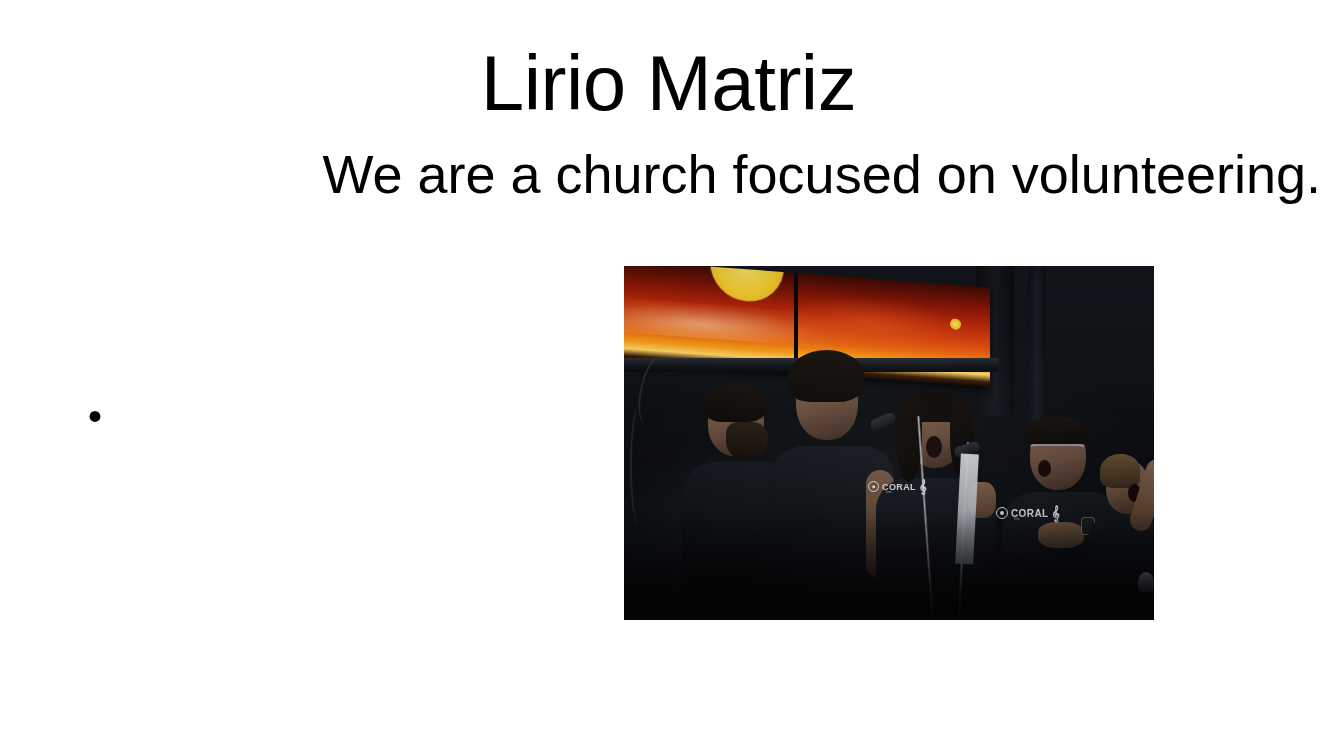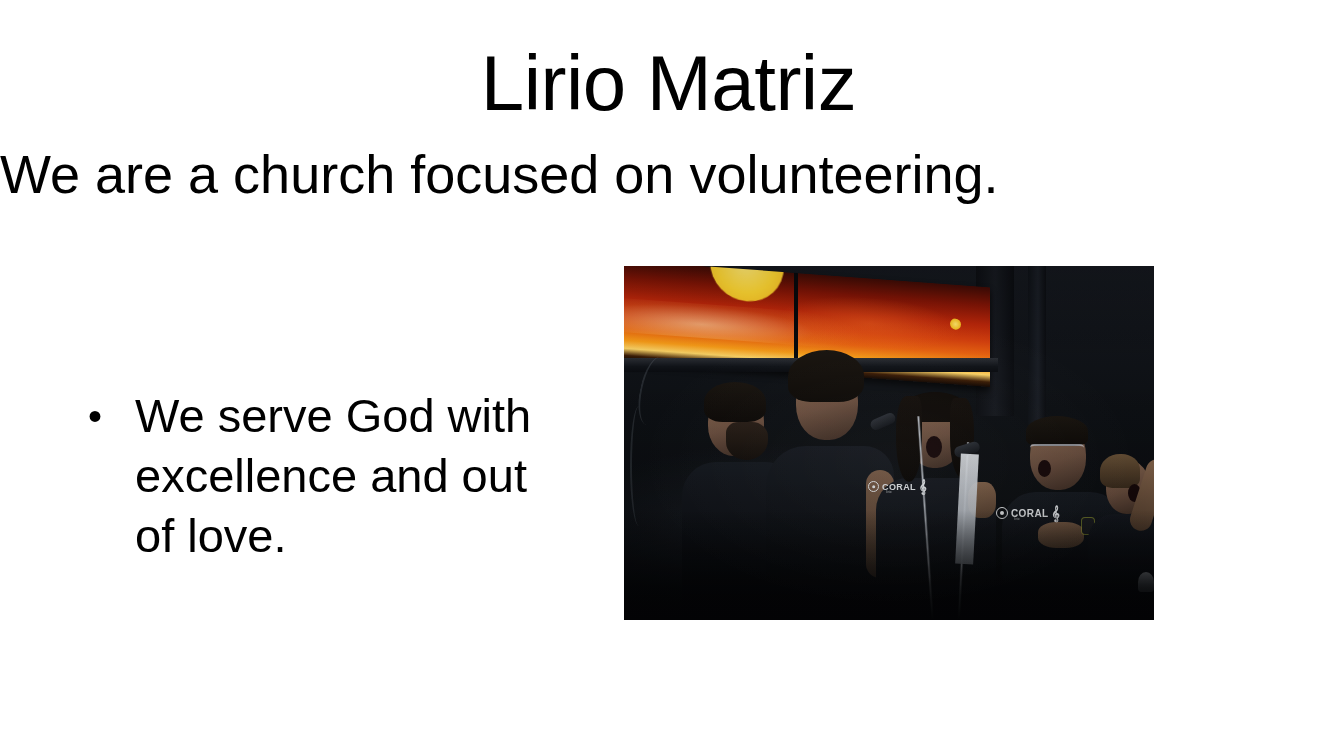--- a/index.html
+++ b/index.html
@@ -34,26 +34,27 @@
     letter-spacing: -0.5px;
     white-space: nowrap;
   }
 
   
   .slide-subtitle {
     position: absolute;
     left: 0;
     top: 146px;
     width: 1313px;
-    text-align: left;
+    text-align: right;
     font-size: 54px;
     line-height: 1.05;
     font-weight: 400;
     color: #000000;
     white-space: nowrap;
+    padding-left: 8px;
   }
 
   
   .body-block {
     position: absolute;
     left: 88px;
     top: 386px;
     width: 470px;
   }
   .bullet-item {
@@ -403,21 +404,20 @@
 
 <div id="slide">
 
   <div class="slide-title">Lirio Matriz</div>
 
   <div class="slide-subtitle">We are a church focused on volunteering.</div>
 
   <div class="body-block">
     <div class="bullet-item">
       <span class="bullet-marker">•</span>
-      <span class="bullet-text">We serve God with excellence and out of love.</span>
     </div>
   </div>
 
   <div class="photo-frame">
     <div class="photo-stage"></div>
 
     <div class="wall-pillar"></div>
     <div class="wall-pillar2"></div>
 
     <div class="led-wall">

